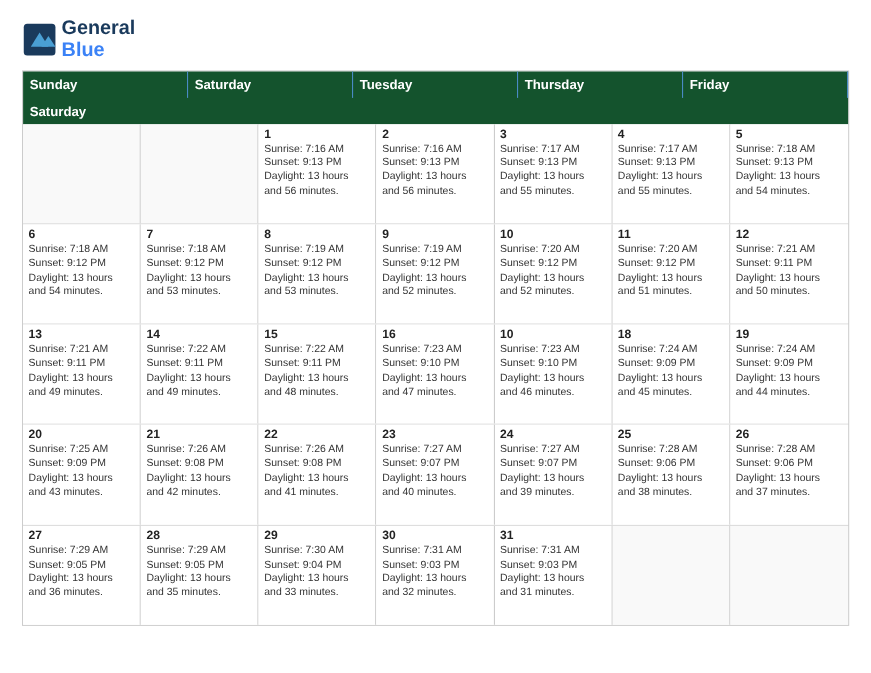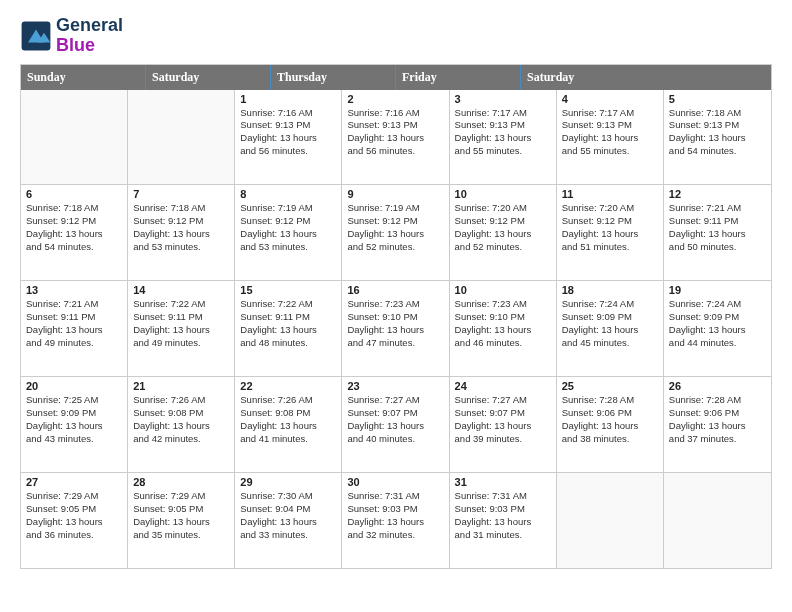--- a/index.html
+++ b/index.html
@@ -52,23 +52,22 @@
       color: #333;
     }
     .calendar {
       flex: 1;
       display: flex;
       flex-direction: column;
       border: 1px solid #ccc;
     }
     .day-headers {
       display: grid;
-      grid-template-columns: repeat(6, 1fr);
-      background: #737373;
-      font-family: Liberation Serif, serif;
+      grid-template-columns: repeat(5, 1fr);
+      background: #14532d;
     }
     .day-header {
       color: #fff;
       font-size: 12px;
       font-weight: bold;
       padding: 5px 6px;
       text-align: left;
       border-right: 1px solid #4a8ac4;
     }
     .day-header:last-child { border-right: none; }
@@ -112,29 +111,30 @@
 <div class="page">
   <div class="header">
     <div class="logo">
       <svg class="logo-icon" viewBox="0 0 40 40">
         <rect x="2" y="2" width="36" height="36" rx="4" fill="#1a3a5c"></rect>
         <polygon points="10,28 20,12 30,28" fill="#4a9fd4"></polygon>
         <polygon points="22,28 30,16 38,28" fill="#4a9fd4"></polygon>
       </svg>
       <div class="logo-text">
         <div>General</div>
-        <div style="color:#a21caf;">Blue</div>
+        <div style="color:#3b82f6;">Blue</div>
       </div>
     </div>
   </div>
 
   <div class="calendar">
     <div class="day-headers">
     <div class="day-header">Sunday</div>
         <div class="day-header">Saturday</div>
+        <div class="day-header">Tuesday</div>
         <div class="day-header">Thursday</div>
         <div class="day-header">Friday</div>
         <div class="day-header">Saturday</div>
       </div>
     <div class="calendar-body">
     <div class="week-row">
           <div class="day-cell empty"></div>
           <div class="day-cell empty"></div>
           <div class="day-cell">
             <div class="day-number">1</div>

